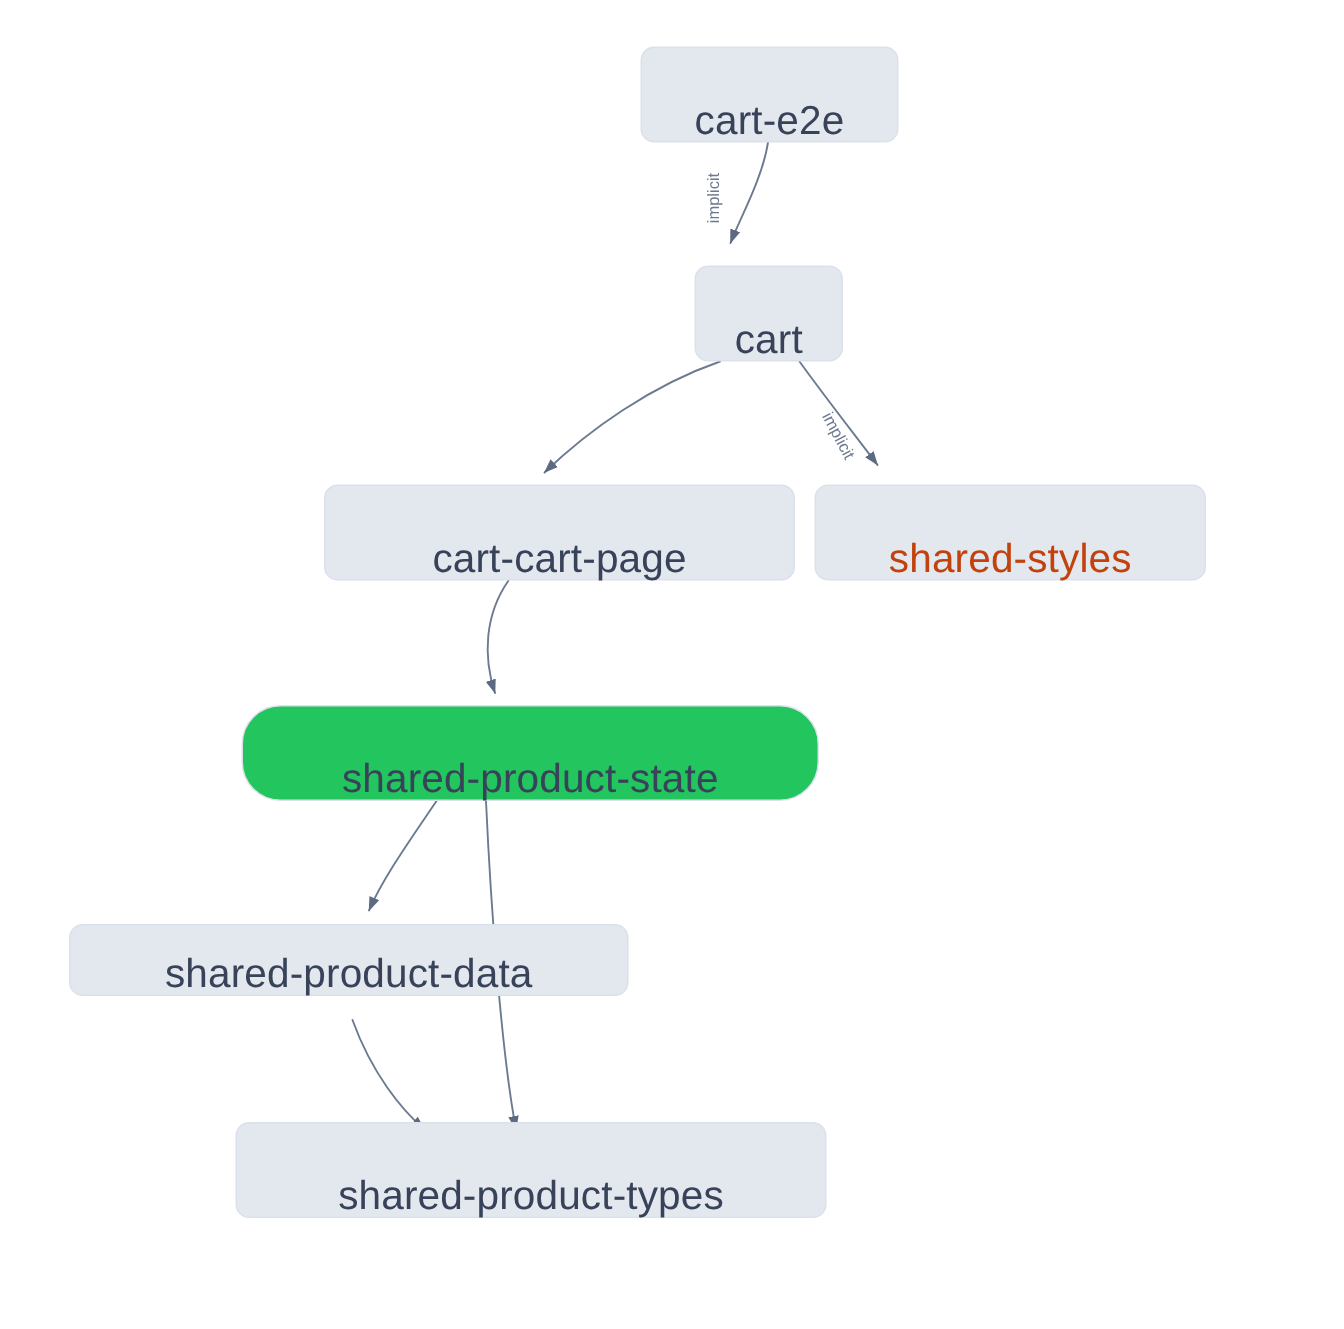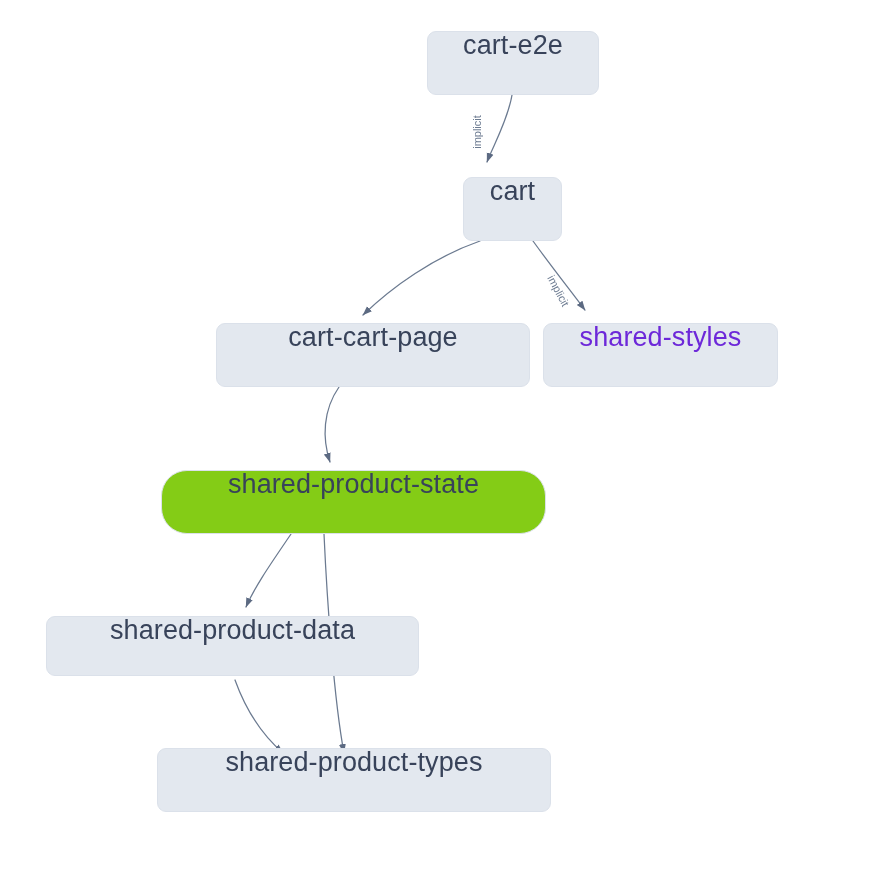--- a/index.html
+++ b/index.html
@@ -20,21 +20,21 @@
     left: 0;
     top: 0;
     width: 896px;
     height: 886px;
     pointer-events: none;
   }
   .graph-node {
     position: absolute;
     box-sizing: border-box;
     display: flex;
-    align-items: flex-start;
+    align-items: flex-end;
     justify-content: center;
     background: #e3e8ef;
     border: 1px solid #dbe1ea;
     border-radius: 9px;
     color: #38435a;
     font-family: "Liberation Sans", sans-serif;
     font-size: 27px;
     line-height: 1;
     letter-spacing: 0.1px;
     white-space: nowrap;
@@ -76,27 +76,27 @@
   <div id="node-layer">
       <div class="graph-node" style="left: 427px; top: 31px; width: 172px; height: 64px; background: rgb(227, 232, 239); border-color: rgb(219, 225, 234); color: rgb(56, 67, 90);">
         <span>cart-e2e</span>
       </div>
       <div class="graph-node" style="left: 463px; top: 177px; width: 99px; height: 64px; background: rgb(227, 232, 239); border-color: rgb(219, 225, 234); color: rgb(56, 67, 90);">
         <span>cart</span>
       </div>
       <div class="graph-node" style="left: 216px; top: 323px; width: 314px; height: 64px; background: rgb(227, 232, 239); border-color: rgb(219, 225, 234); color: rgb(56, 67, 90);">
         <span>cart-cart-page</span>
       </div>
-      <div class="graph-node" style="left: 543px; top: 323px; width: 235px; height: 64px; background: rgb(227, 232, 239); border-color: rgb(219, 225, 234); color: #6d28d9;">
+      <div class="graph-node" style="left: 543px; top: 323px; width: 261px; height: 64px; background: rgb(227, 232, 239); border-color: rgb(219, 225, 234); color: #c2410c;">
         <span>shared-styles</span>
       </div>
-      <div class="graph-node" style="left: 161px; top: 470px; width: 385px; height: 64px; background: #84cc16; border-color: rgb(219, 225, 234); color: rgb(56, 67, 90); border-radius: 26px;">
+      <div class="graph-node" style="left: 161px; top: 470px; width: 385px; height: 64px; background: #22c55e; border-color: rgb(219, 225, 234); color: rgb(56, 67, 90); border-radius: 26px;">
         <span>shared-product-state</span>
       </div>
-      <div class="graph-node" style="left: 46px; top: 616px; width: 373px; height: 60px; background: rgb(227, 232, 239); border-color: rgb(219, 225, 234); color: rgb(56, 67, 90);">
+      <div class="graph-node" style="left: 46px; top: 616px; width: 373px; height: 48px; background: rgb(227, 232, 239); border-color: rgb(219, 225, 234); color: rgb(56, 67, 90);">
         <span>shared-product-data</span>
       </div>
       <div class="graph-node" style="left: 157px; top: 748px; width: 394px; height: 64px; background: rgb(227, 232, 239); border-color: rgb(219, 225, 234); color: rgb(56, 67, 90);">
         <span>shared-product-types</span>
       </div>
     </div>
   <div id="label-layer">
       <div class="edge-label" style="left: 477px; top: 132px; transform: translate(-50%, -50%) rotate(-90deg); color: rgb(107, 122, 144);">implicit</div>
       <div class="edge-label" style="left: 558px; top: 291px; transform: translate(-50%, -50%) rotate(62deg); color: rgb(107, 122, 144);">implicit</div>
     </div>

